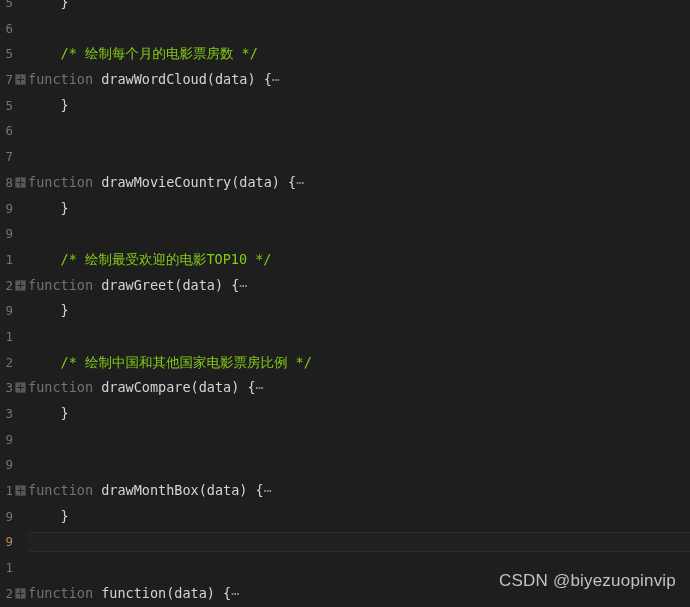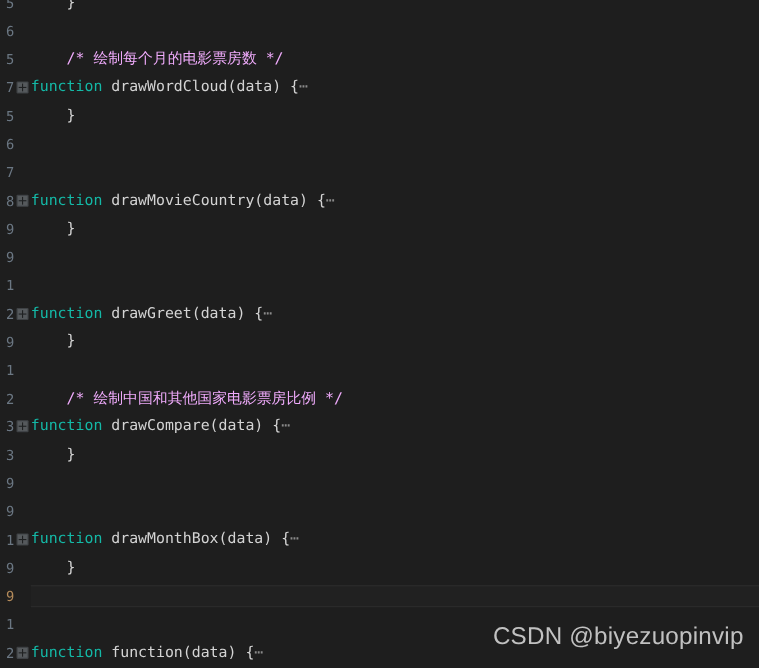--- a/index.html
+++ b/index.html
@@ -99,32 +99,32 @@
 
   .content {
     position: absolute;
     left: 28px;
     top: 0;
     white-space: pre;
     height: 25.7px;
     line-height: 25.7px;
   }
 
-  .tok-comment { color: #f0abfc; }
-  .tok-keyword { color: #14b8a6; }
+  .tok-comment { color: #84cc16; }
+  .tok-keyword { color: #737373; }
   .tok-plain   { color: #d4d4d4; }
   .tok-fold-dots { color: #8a8a8a; letter-spacing: 1px; }
 
   #watermark {
     position: absolute;
     right: 14px;
     bottom: 16px;
     color: #cfcfcf;
     font-family: "Liberation Sans", sans-serif;
-    font-size: 22px;
+    font-size: 17px;
     opacity: 0.92;
     letter-spacing: 0.2px;
     white-space: pre;
     text-align: right;
   }
 </style>
 </head>
 <body>
 
 <div id="editor">
@@ -132,21 +132,21 @@
       <div class="line"><div class="gutter">5</div><div class="content"><span class="tok-plain">    }</span></div></div>
       <div class="line"><div class="gutter">6</div><div class="content"></div></div>
       <div class="line"><div class="gutter">5</div><div class="content"><span class="tok-comment">    /* 绘制每个月的电影票房数 */</span></div></div>
       <div class="line"><div class="gutter">7</div><div class="fold"></div><div class="content"><span class="tok-keyword">function</span><span class="tok-plain"> drawWordCloud(data) {</span><span class="tok-fold-dots">⋯</span></div></div>
       <div class="line"><div class="gutter">5</div><div class="content"><span class="tok-plain">    }</span></div></div>
       <div class="line"><div class="gutter">6</div><div class="content"></div></div>
       <div class="line"><div class="gutter">7</div></div>
       <div class="line"><div class="gutter">8</div><div class="fold"></div><div class="content"><span class="tok-keyword">function</span><span class="tok-plain"> drawMovieCountry(data) {</span><span class="tok-fold-dots">⋯</span></div></div>
       <div class="line"><div class="gutter">9</div><div class="content"><span class="tok-plain">    }</span></div></div>
       <div class="line"><div class="gutter">9</div><div class="content"></div></div>
-      <div class="line"><div class="gutter">1</div></div>
+      <div class="line"><div class="gutter">1</div><div class="content"><span class="tok-comment">    /* 绘制最受欢迎的电影TOP10 */</span></div></div>
       <div class="line"><div class="gutter">2</div><div class="fold"></div><div class="content"><span class="tok-keyword">function</span><span class="tok-plain"> drawGreet(data) {</span><span class="tok-fold-dots">⋯</span></div></div>
       <div class="line"><div class="gutter">9</div><div class="content"><span class="tok-plain">    }</span></div></div>
       <div class="line"><div class="gutter">1</div><div class="content"></div></div>
       <div class="line"><div class="gutter">2</div><div class="content"><span class="tok-comment">    /* 绘制中国和其他国家电影票房比例 */</span></div></div>
       <div class="line"><div class="gutter">3</div><div class="fold"></div><div class="content"><span class="tok-keyword">function</span><span class="tok-plain"> drawCompare(data) {</span><span class="tok-fold-dots">⋯</span></div></div>
       <div class="line"><div class="gutter">3</div><div class="content"><span class="tok-plain">    }</span></div></div>
       <div class="line"><div class="gutter">9</div><div class="content"></div></div>
       <div class="line"><div class="gutter">9</div></div>
       <div class="line"><div class="gutter">1</div><div class="fold"></div><div class="content"><span class="tok-keyword">function</span><span class="tok-plain"> drawMonthBox(data) {</span><span class="tok-fold-dots">⋯</span></div></div>
       <div class="line"><div class="gutter">9</div><div class="content"><span class="tok-plain">    }</span></div></div>

